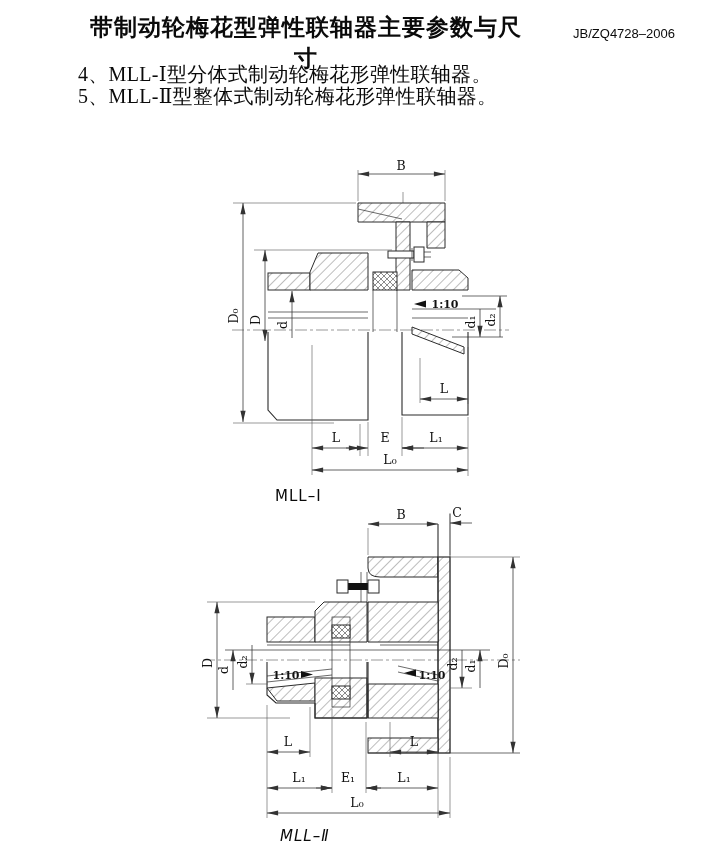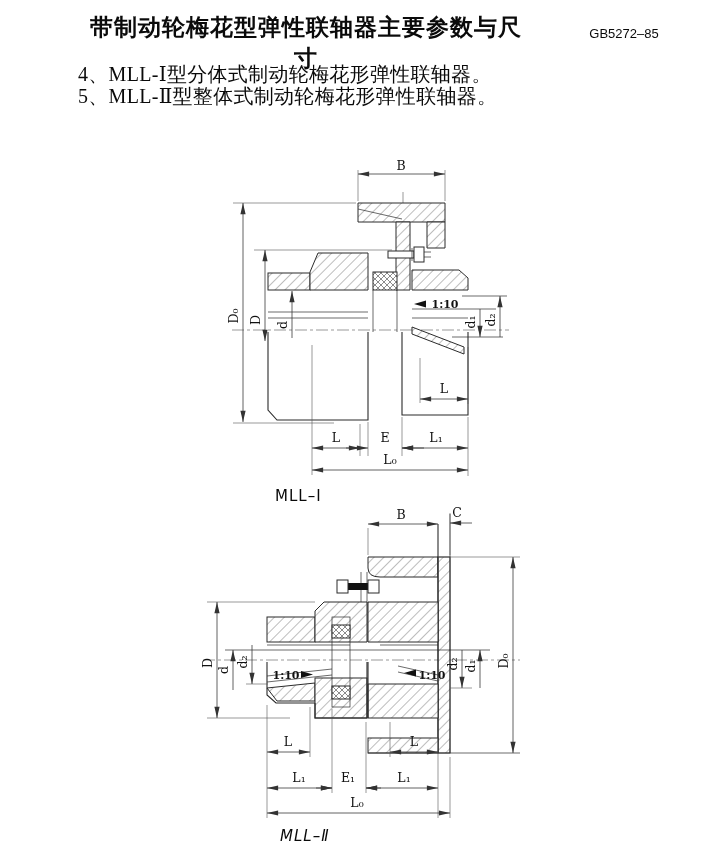--- a/index.html
+++ b/index.html
@@ -29,21 +29,21 @@
   .ext{stroke:#555;stroke-width:0.6;fill:none;}
   .cl{stroke:#555;stroke-width:0.6;fill:none;stroke-dasharray:12 3 3 3;}
   .dl{font-family:"DejaVu Serif","Liberation Serif",serif;font-size:12.5px;fill:#111;}
   .dlb{font-family:"DejaVu Serif","Liberation Serif",serif;font-size:11px;font-weight:bold;fill:#111;}
 </style>
 </head>
 <body>
 
 <div class="abs" id="title">带制动轮梅花型弹性联轴器主要参数与尺寸</div>
 <div class="abs" id="standards">
-  <div>GB5272–85</div>
+  <div>JB/ZQ4728–2006</div>
 </div>
 <div class="abs note" id="note4">4、MLL-Ⅰ型分体式制动轮梅花形弹性联轴器。</div>
 <div class="abs note" id="note5">5、MLL-Ⅱ型整体式制动轮梅花形弹性联轴器。</div>
 
 <svg id="fig1" width="290" height="330" viewBox="225 160 290 330">
   <defs>
     <marker id="ar" viewBox="-13 -4 14 8" refX="0" refY="0" markerWidth="13" markerHeight="8" orient="auto-start-reverse" markerUnits="userSpaceOnUse">
       <path d="M0,0 L-12,2.8 L-12,-2.8 Z" fill="#333"></path>
     </marker>
     <pattern id="ha" width="7" height="7" patternUnits="userSpaceOnUse" patternTransform="rotate(45)">

